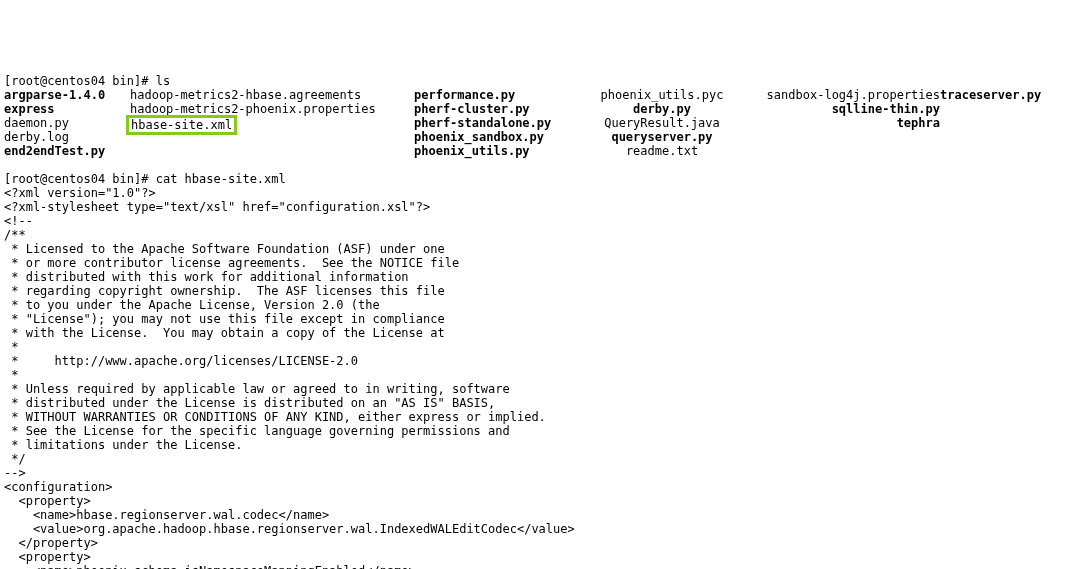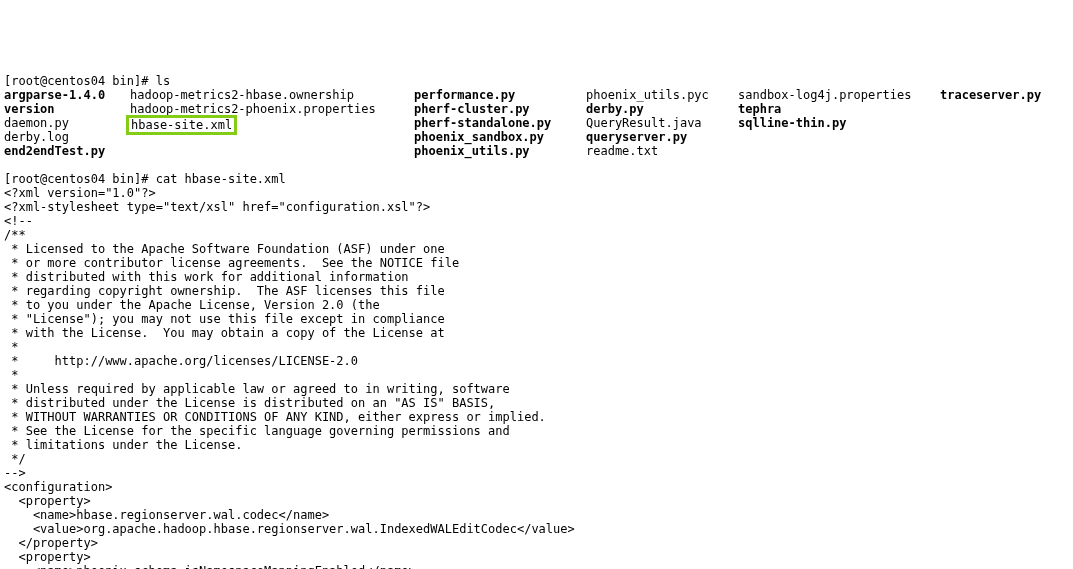--- a/index.html
+++ b/index.html
@@ -11,44 +11,44 @@
       line-height: 14px;
       color: #000;
       white-space: pre;
     }
     .bold { font-weight: bold; }
     .ls-table { display: flex; }
     .ls-col { display: flex; flex-direction: column; }
     .c0 { width: 126px; }
     .c1 { width: 284px; }
     .c2 { width: 172px; }
-    .c3 { width: 152px; }
-    .c4 { width: 202px; }
+    .c3 { width: 152px; text-align: center; }
+    .c4 { width: 202px; text-align: right; }
     .hl {
       border: 3px solid #84cc16;
       padding: 0 2px;
       display: inline-block;
       box-sizing: border-box;
       margin-left: -4px;
       margin-top: -1px;
     }
   </style>
 </head>
 <body>
 
 
 
 <div>
 <span>[root@centos04 bin]# </span><span>ls</span>
 <div class="ls-table">
-<div class="ls-col c0"><span class="bold">argparse-1.4.0</span><span class="bold">version</span><span>daemon.py</span><span>derby.log</span><span class="bold">end2endTest.py</span></div>
-<div class="ls-col c1"><span>hadoop-metrics2-hbase.ownership</span><span>hadoop-metrics2-phoenix.properties</span><span><span class="hl">hbase-site.xml</span></span></div>
+<div class="ls-col c0"><span class="bold">argparse-1.4.0</span><span class="bold">express</span><span>daemon.py</span><span>derby.log</span><span class="bold">end2endTest.py</span></div>
+<div class="ls-col c1"><span>hadoop-metrics2-hbase.agreements</span><span>hadoop-metrics2-phoenix.properties</span><span><span class="hl">hbase-site.xml</span></span></div>
 <div class="ls-col c2"><span class="bold">performance.py</span><span class="bold">pherf-cluster.py</span><span class="bold">pherf-standalone.py</span><span class="bold">phoenix_sandbox.py</span><span class="bold">phoenix_utils.py</span></div>
 <div class="ls-col c3"><span>phoenix_utils.pyc</span><span class="bold">derby.py</span><span>QueryResult.java</span><span class="bold">queryserver.py</span><span>readme.txt</span></div>
-<div class="ls-col c4"><span>sandbox-log4j.properties</span><span class="bold">tephra</span><span class="bold">sqlline-thin.py</span></div>
+<div class="ls-col c4"><span>sandbox-log4j.properties</span><span class="bold">sqlline-thin.py</span><span class="bold">tephra</span></div>
 <div class="ls-col c5"><span class="bold">traceserver.py</span></div>
 </div>
 <span>[root@centos04 bin]# </span><span>cat hbase-site.xml</span>
 <div id="xmlblock">&lt;?xml version="1.0"?&gt;
 &lt;?xml-stylesheet type="text/xsl" href="configuration.xsl"?&gt;
 &lt;!--
 /**
  * Licensed to the Apache Software Foundation (ASF) under one
  * or more contributor license agreements.  See the NOTICE file
  * distributed with this work for additional information

